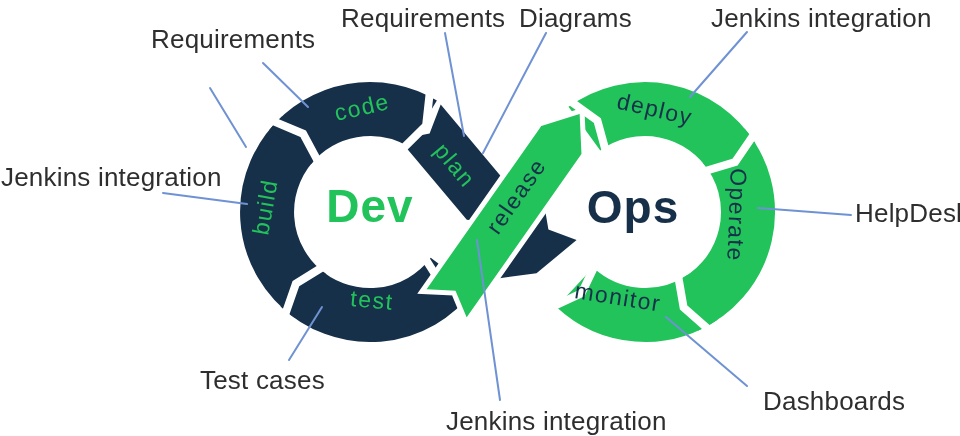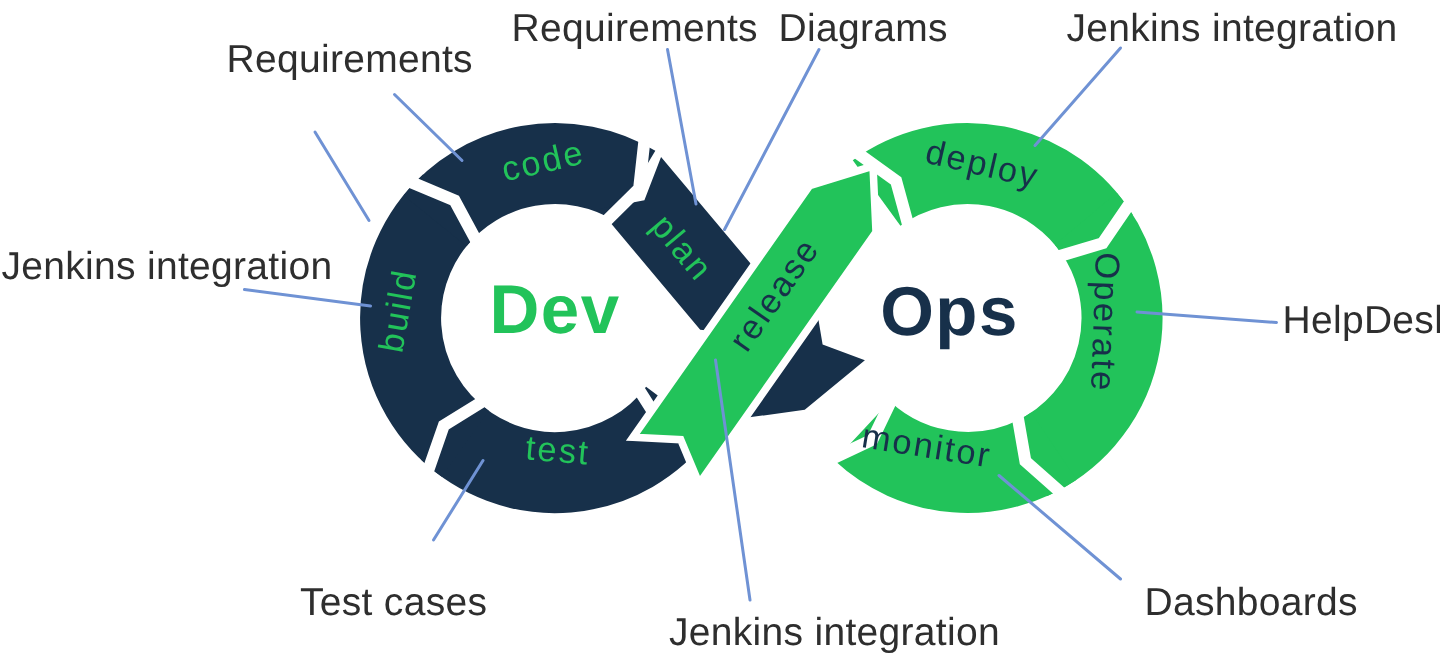--- a/index.html
+++ b/index.html
@@ -93,16 +93,16 @@
   </svg>
 
   <div class="ann" style="left:341px;top:2px;">Requirements</div>
   <div class="ann" style="left:519px;top:2px;">Diagrams</div>
   <div class="ann" style="left:711px;top:2px;">Jenkins integration</div>
   <div class="ann" style="left:151px;top:23px;">
     <div>Requirements</div>
   </div>
   <div class="ann" style="left:1px;top:161px;">Jenkins integration</div>
   <div class="ann" style="left:855px;top:197px;">HelpDesk</div>
-  <div class="ann" style="left:200px;top:385px;text-align:center;">Test cases</div>
+  <div class="ann" style="left:200px;top:364px;text-align:center;">Test cases</div>
   <div class="ann" style="left:446px;top:405px;">Jenkins integration</div>
   <div class="ann" style="left:763px;top:362px;margin-top:23px;">Dashboards</div>
 </div>
 
 </body></html>

